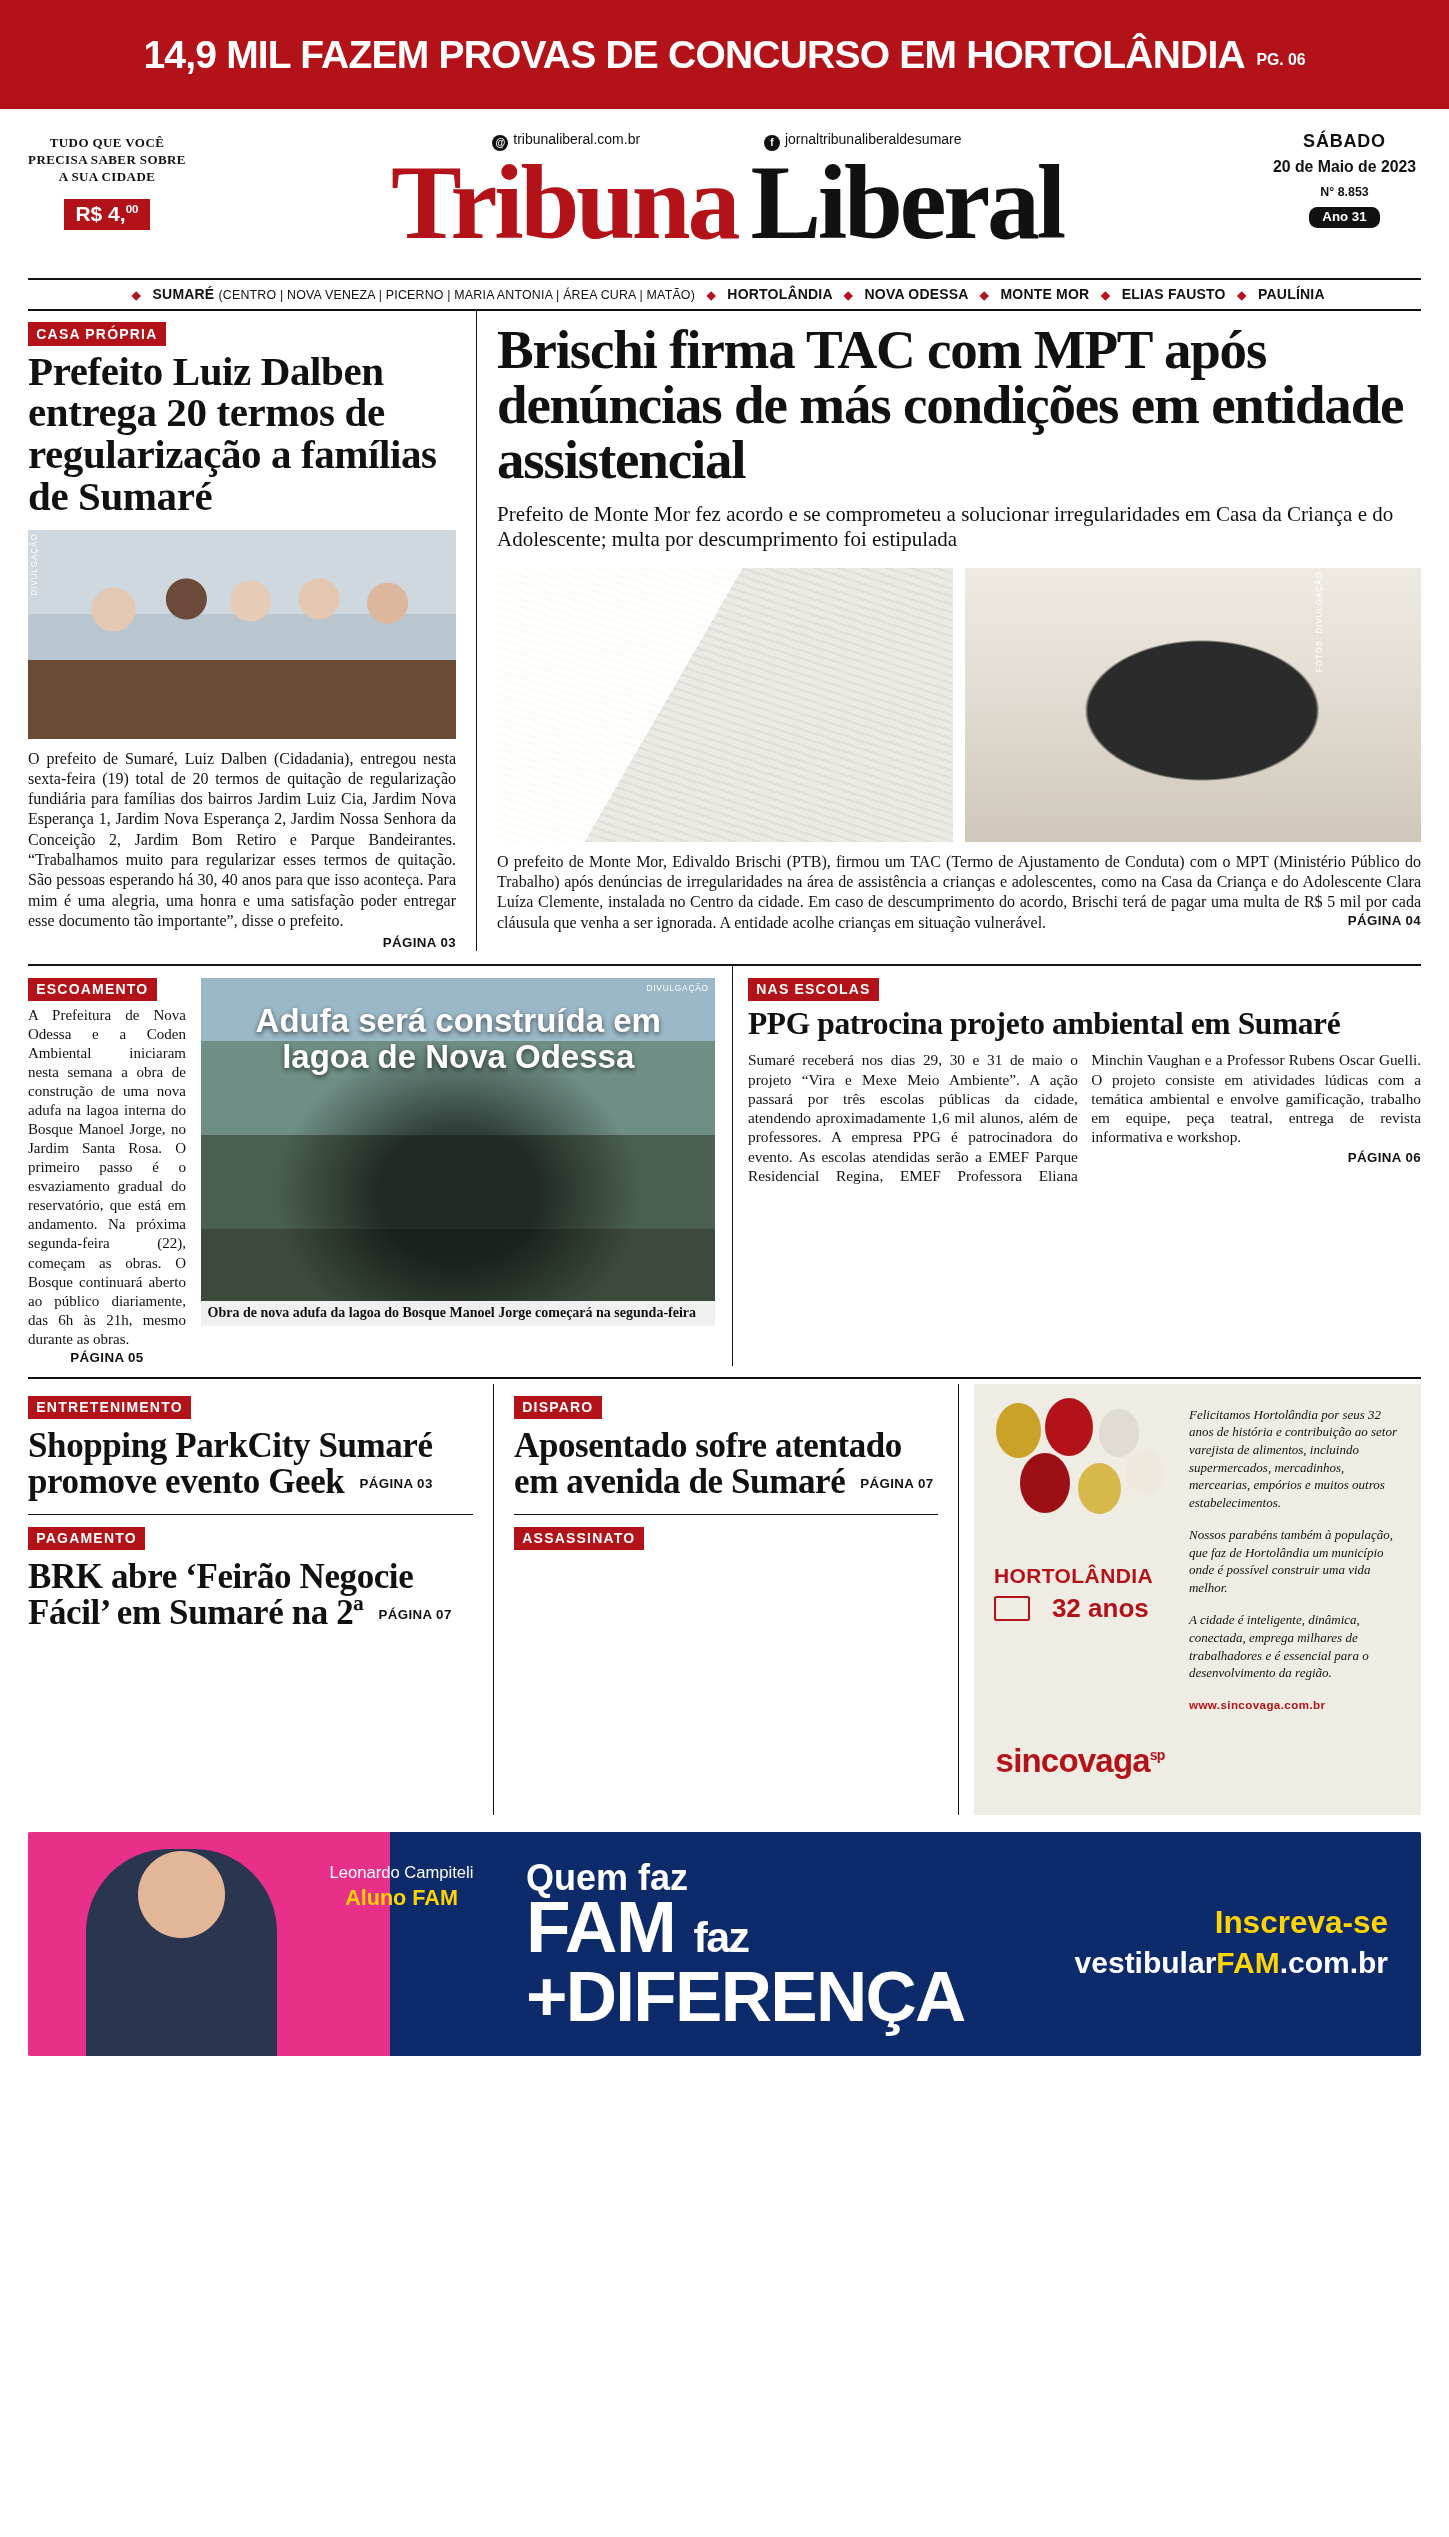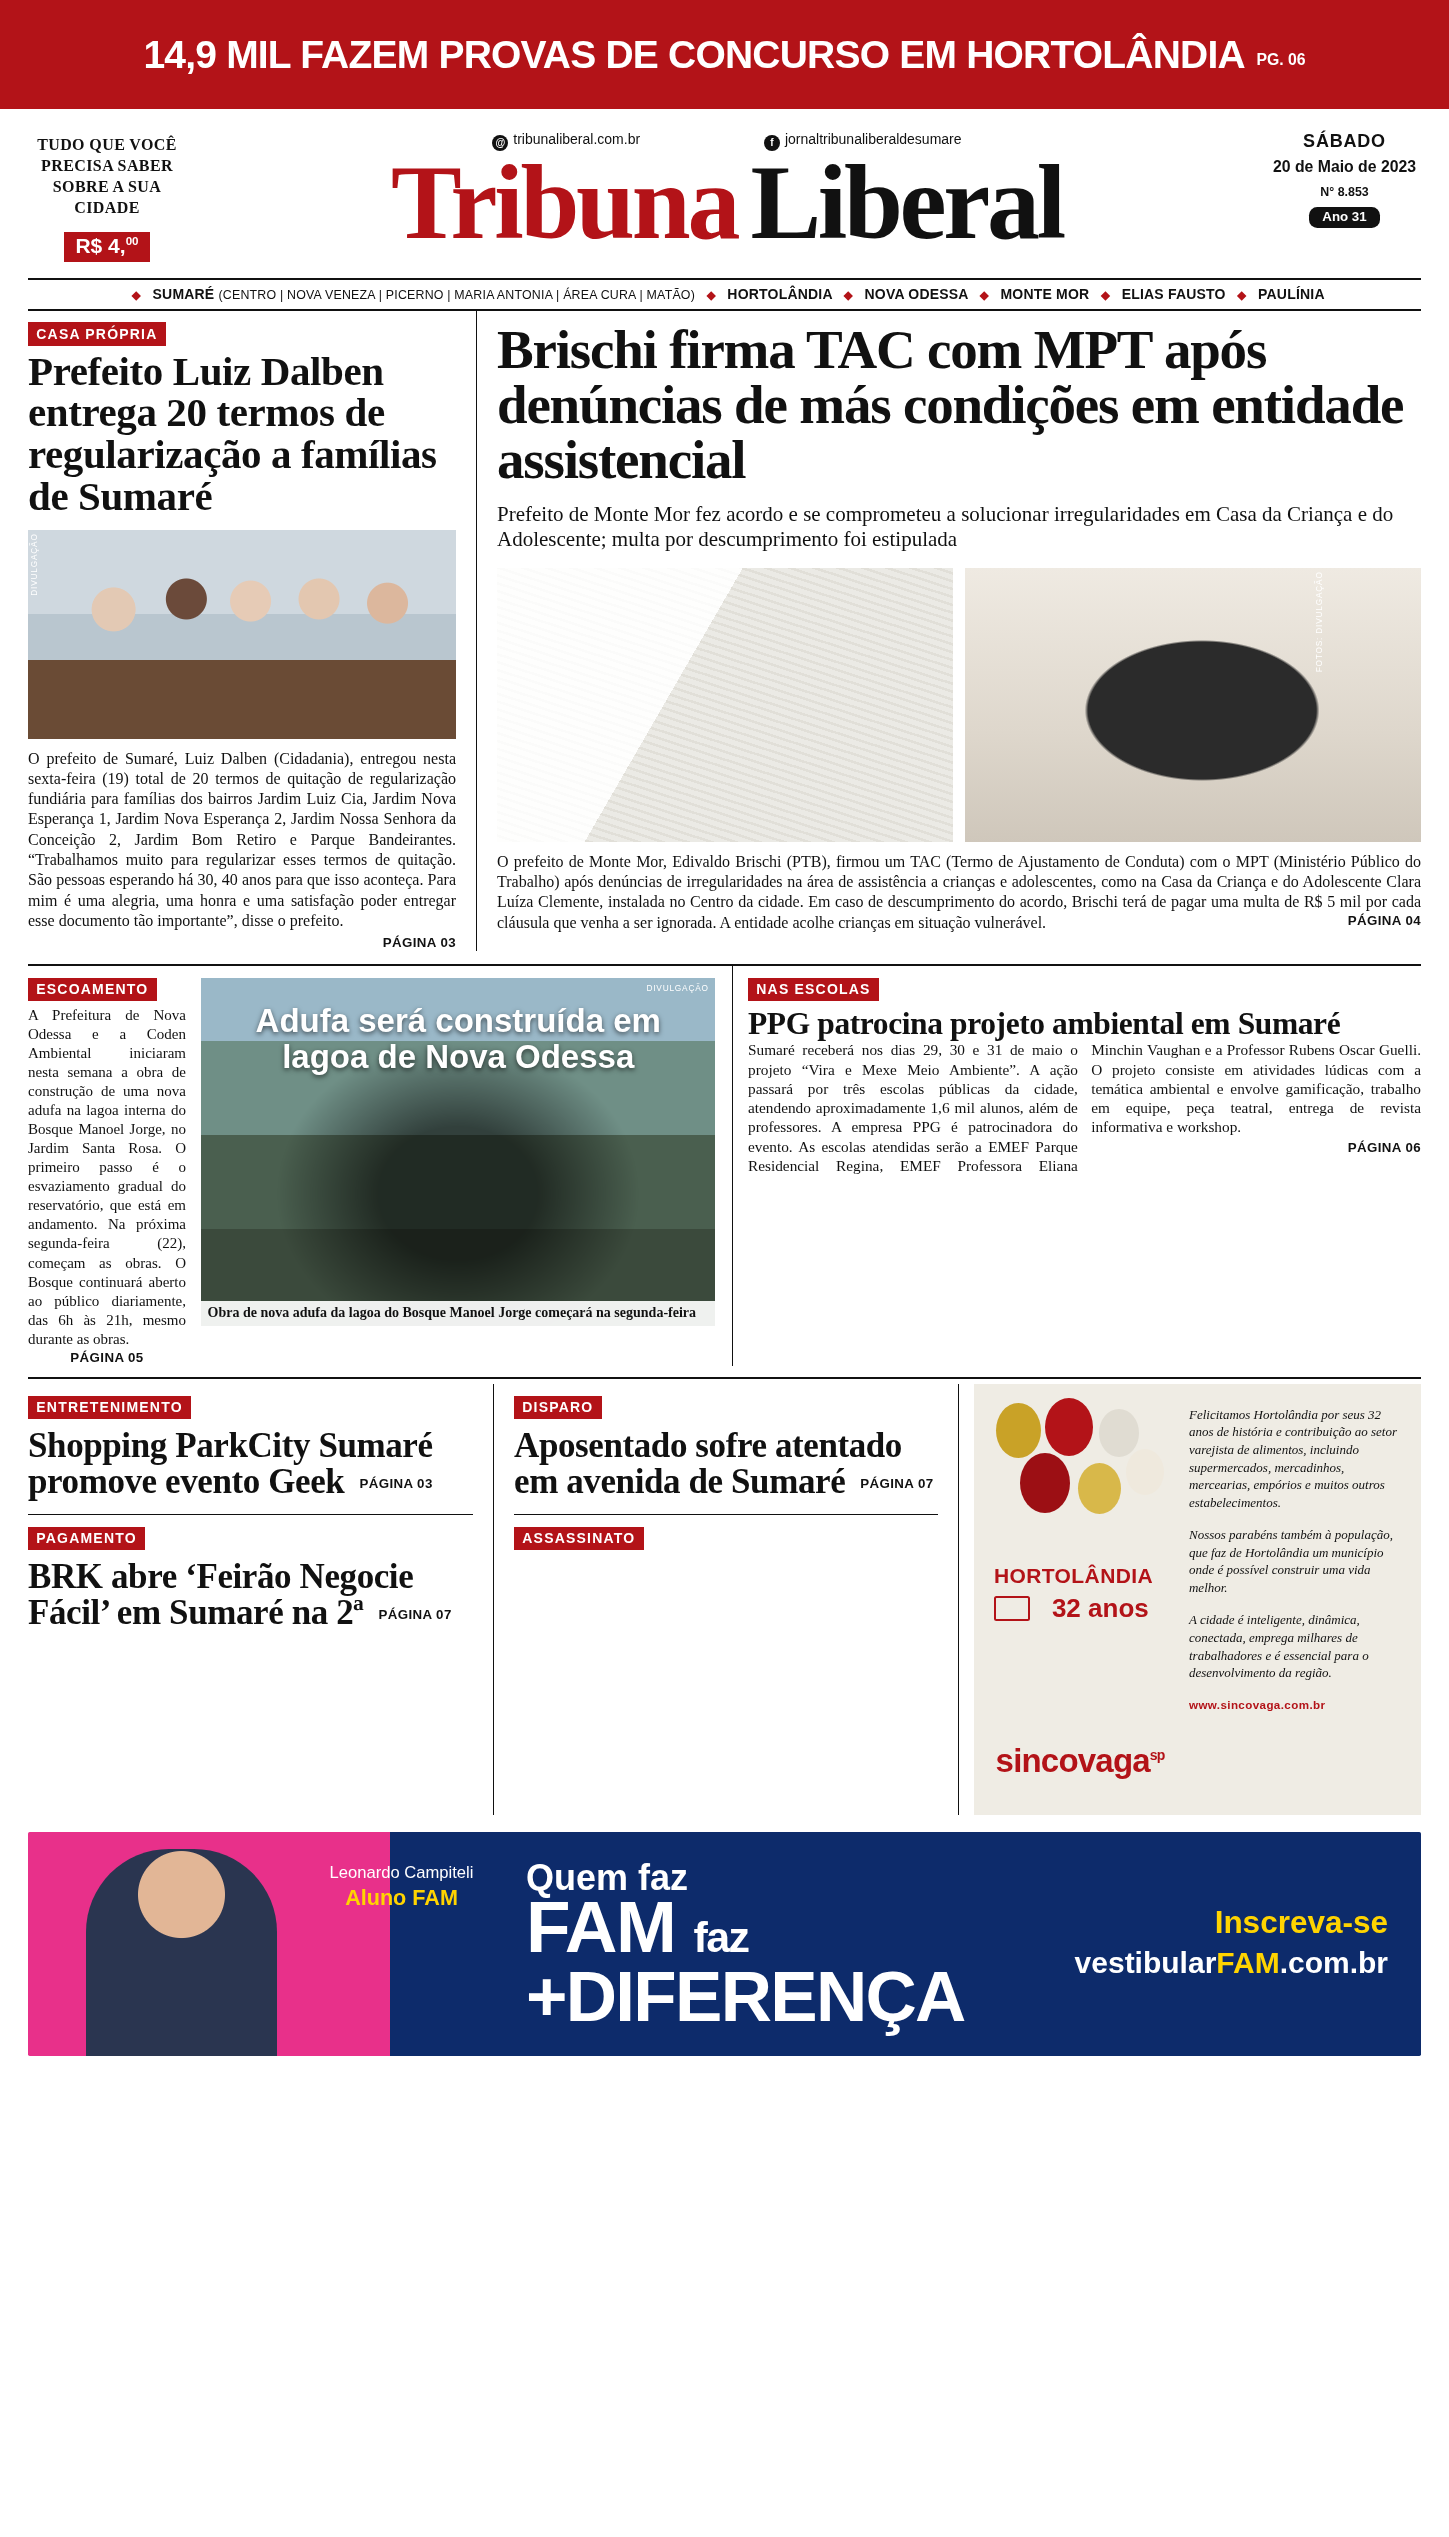--- a/index.html
+++ b/index.html
@@ -52,21 +52,21 @@
     padding: 8.3px 28px 0 28px;
     height: 166px;
   }
   .mh-left {
     width: 158px;
     padding-top: 18px;
     text-align: center;
     font-family: "Liberation Serif", serif;
   }
   .mh-left .tagline {
-    font-size: 16px;
+    font-size: 13px;
     line-height: 1.30;
     font-weight: bold;
     letter-spacing: 0.4px;
     text-transform: uppercase;
     color: #111;
   }
   .mh-left .price {
     margin-top: 13.3px;
     display: inline-block;
     background: #b31318;
@@ -292,20 +292,21 @@
     font-family: "Liberation Serif", serif;
     font-weight: bold;
     font-size: 31.5px;
     line-height: 1.04;
     margin: 6.6px 0 0 0;
     letter-spacing: -0.4px;
   }
   .twocol-text {
     column-count: 2;
     column-gap: 13.3px;
+    margin-top: 10px;
     font-size: 15.3px;
     line-height: 1.26;
     text-align: justify;
     font-family: "Liberation Serif", serif;
     hyphens: auto;
   }
 
   
   .briefs { display: flex; margin-top: 5px; }
   .brief-col { width: 465px; padding-right: 20px; }

